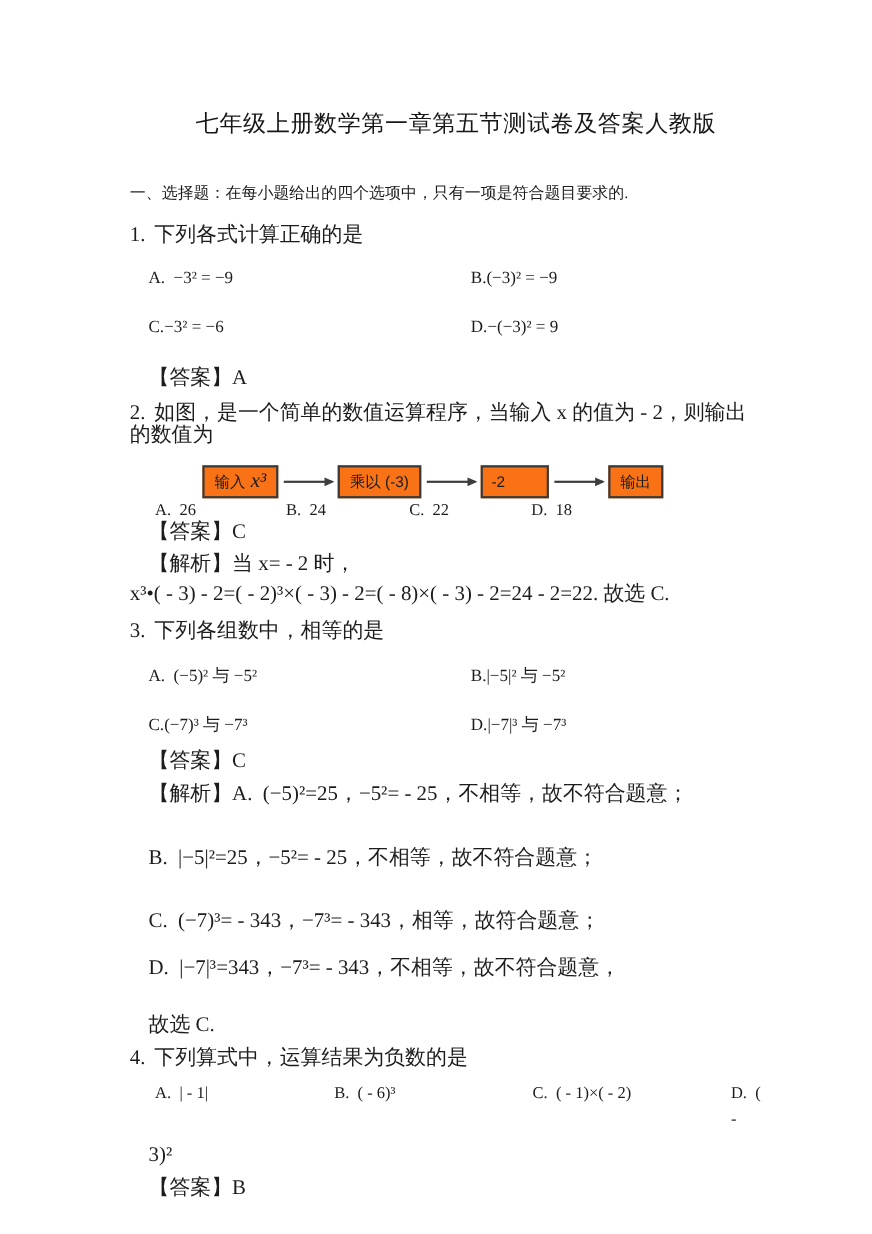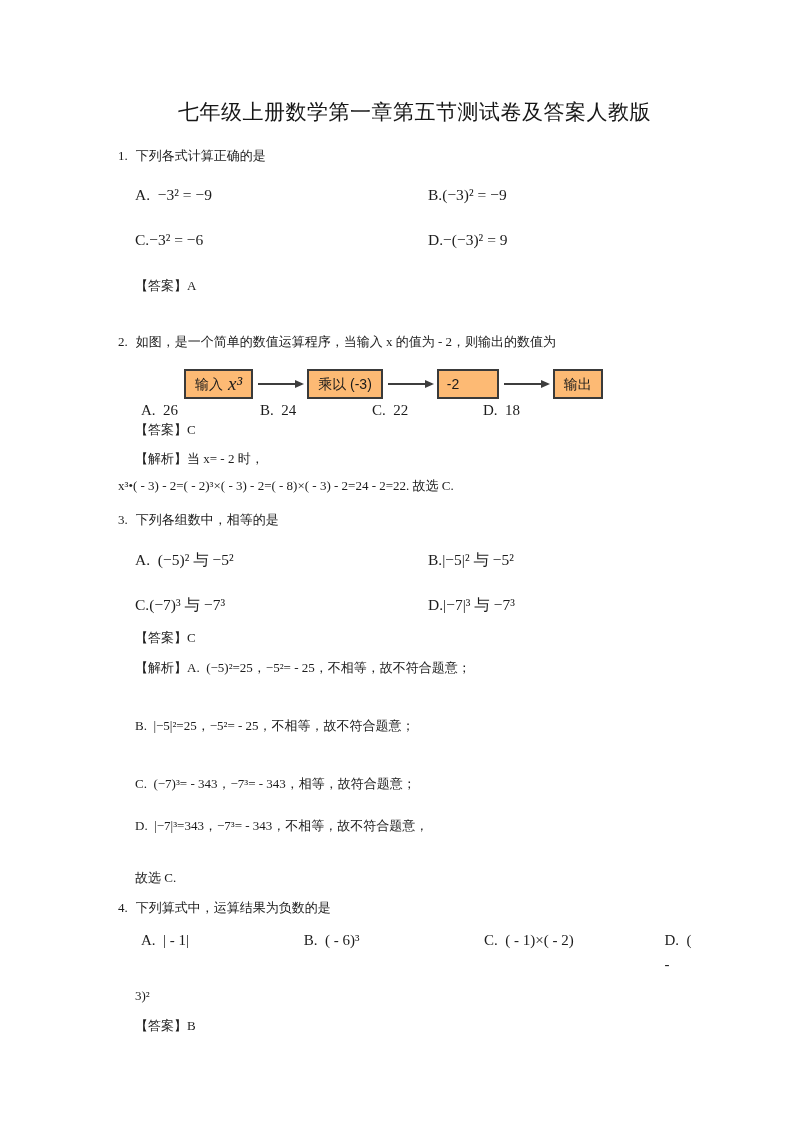--- a/index.html
+++ b/index.html
@@ -14,21 +14,21 @@
     padding:0 100px 0 118px;
   }
   .title {
     margin:96px -118px 0 -100px;
     text-align:center;
     font-size:21px; font-weight:400; line-height:32px;
     letter-spacing:0.5px; color:#161616;
   }
   p { white-space:pre-wrap; }
   .section-head { margin-top:38px; font-size:14.5px; line-height:20px; }
-  .q-line { font-size:13px; line-height:20px; }
+  .q-line { font-size:19px; line-height:20px; }
   .q-num { margin-right:8px; }
   .opt-grid {
     margin-left:17px;
     display:grid; grid-template-columns:293px 1fr;
   }
   .opt-grid .opt {
     height:45px; display:flex; align-items:center;
     font-size:15.5px; white-space:pre-wrap;
   }
   .indent { margin-left:17px; }
@@ -41,50 +41,51 @@
   .q4-row span:nth-child(1){ width:149px; }
   .q4-row span:nth-child(2){ width:171px; }
   .q4-row span:nth-child(3){ width:171px; }
   
   .flow {
     margin:16px 0 0 66px;
     display:flex; align-items:center; gap:5px; height:32px;
   }
   .fbox {
     display:inline-flex; align-items:flex-start;
-    border:2px solid #3a3a3a; background:#fdba74;
+    border:2px solid #3a3a3a; background:#f97316;
     padding:3px 9px; line-height:20px;
     font-family:"Liberation Sans","DejaVu Sans",sans-serif;
     font-size:14px; color:#1a1a1a; white-space:pre;
   }
   .fbox .fvar {
     font-family:"Liberation Serif","DejaVu Serif",serif;
     font-style:italic; font-size:19px; margin-left:5px;
   }
   .fbox-sub { width:62px; justify-content:flex-start; padding:3px 8px; }
   .farrow { position:relative; width:44px; height:2px; background:#3d3d3d; flex:0 0 auto; }
   .farrow::after {
     content:""; position:absolute; right:-2px; top:50%;
     transform:translateY(-50%); width:0; height:0;
     border-left:9px solid #3d3d3d;
     border-top:4px solid transparent; border-bottom:4px solid transparent;
   }
   
   .mt2{margin-top:14px}.mt6{margin-top:6px}.mt7{margin-top:7px}.mt8{margin-top:8px}
   .mt9{margin-top:9px}.mt10{margin-top:10px}.mt12{}.mt14{margin-top:14px}
   .mt17{margin-top:32px}.mt18{margin-top:18px}.mt22{margin-top:22px}.mt25{margin-top:38px}
-  .mt26{margin-top:36px}
+  .mt26{margin-top:12px}
 </style>
 </head>
 <body>
 
 <div class="page">
 
   <h1 class="title">七年级上册数学第一章第五节测试卷及答案人教版</h1>
 
+  <p class="section-head">一、选择题：在每小题给出的四个选项中，只有一项是符合题目要求的.</p>
 
   <div>
     <p class="q-line mt18"><span class="q-num">1.</span><span>下列各式计算正确的是</span></p>
     <div class="opt-grid mt6">
       <span class="opt">A.  −3² = −9</span>
       <span class="opt">B.(−3)² = −9</span>
       <span class="opt">C.−3² = −6</span>
       <span class="opt">D.−(−3)² = 9</span>
     </div>
     <p class="q-line indent mt2"><span>【答案】</span><span>A</span></p>

